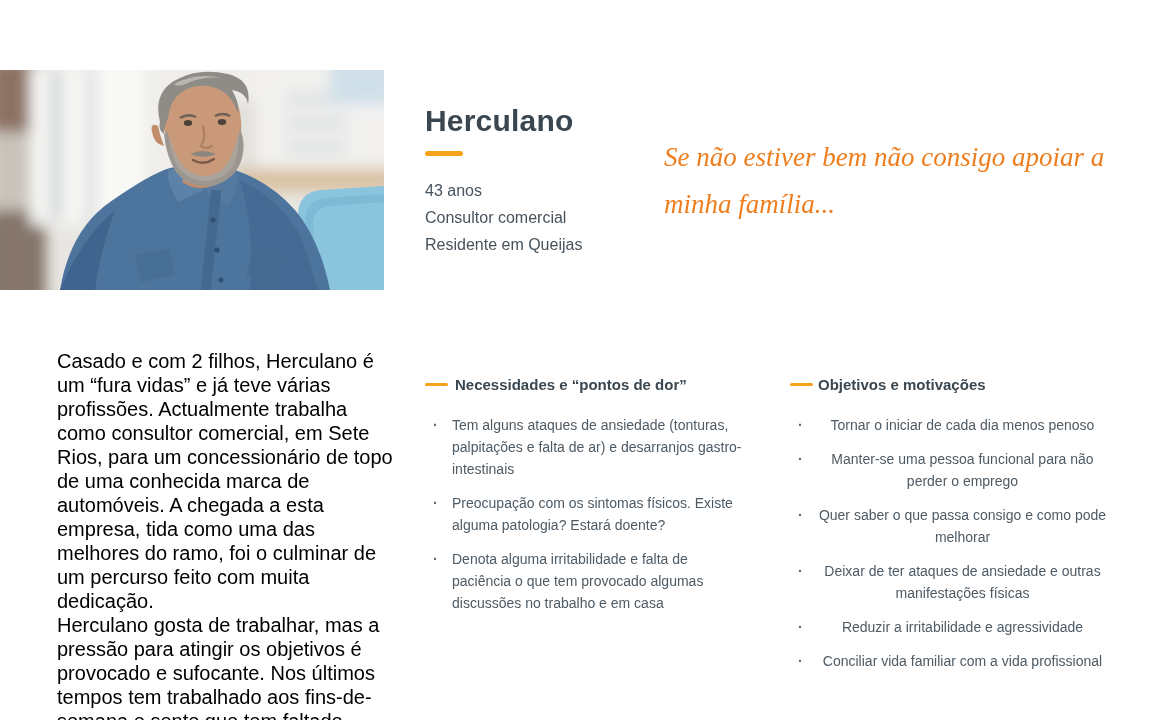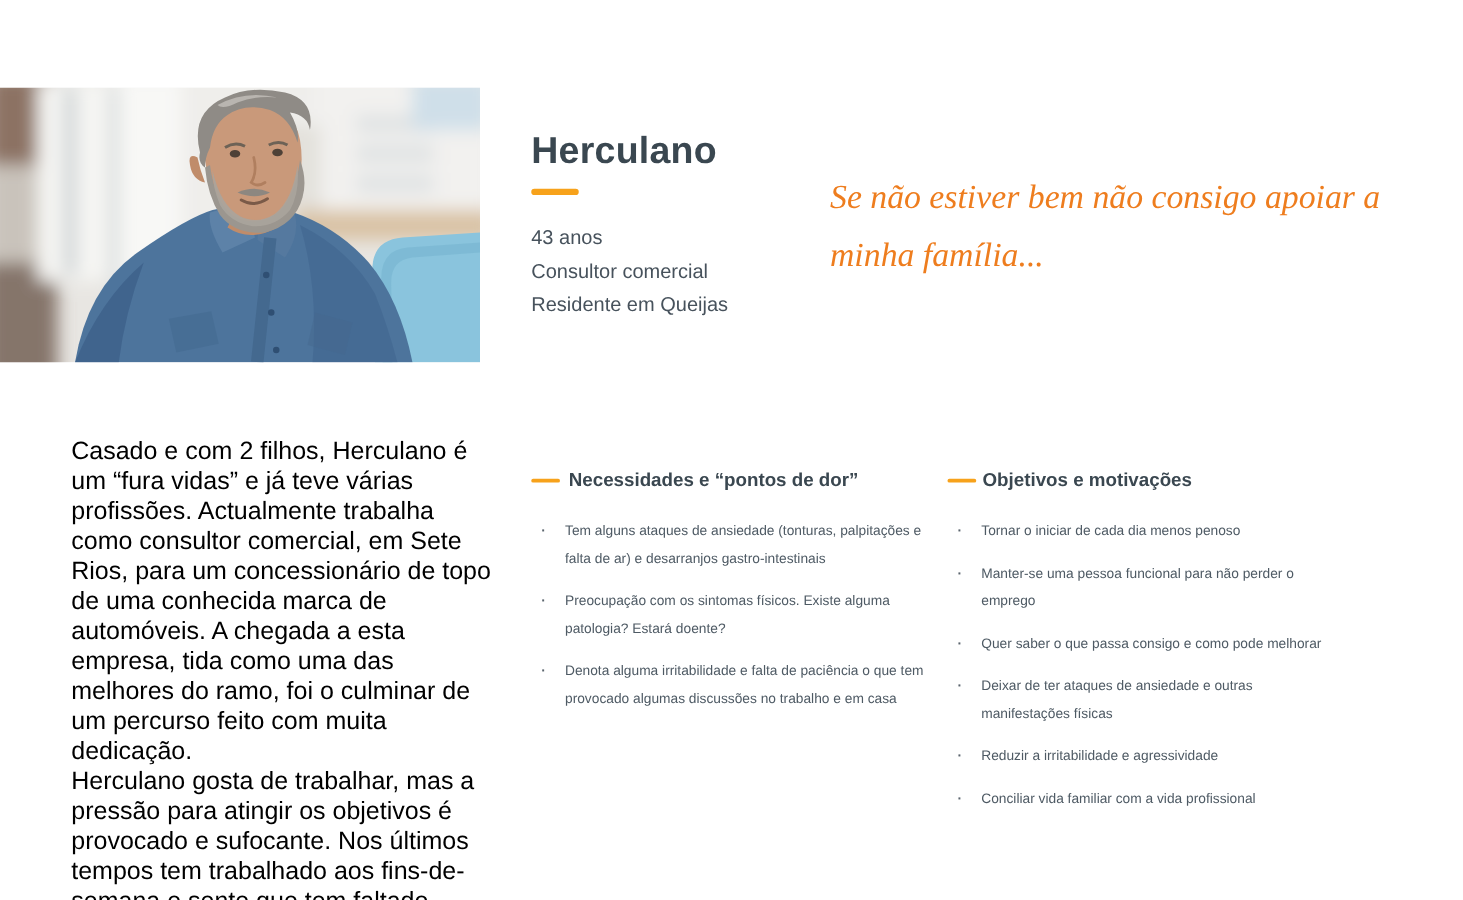--- a/index.html
+++ b/index.html
@@ -62,21 +62,21 @@
     left: 57px; top: 349px;
     width: 340px;
     font-size: 20px;
     line-height: 24px;
     color: #000000;
   }
 
   
   .col { position: absolute; top: 348px; margin-top: 28px; }
   .col-needs { left: 425px; width: 318px; }
-  .col-goals { left: 758px; width: 318px; }
+  .col-goals { left: 790px; width: 318px; text-align: center; }
   .col-header { display: flex; align-items: center; }
   .dash {
     width: 23px; height: 3px;
     background: #F7A21B;
     border-radius: 1.5px;
     flex: 0 0 auto;
   }
   .col-needs .col-title { margin-left: 7px; }
   .col-goals .col-title { margin-left: 5px; }
   .col-title {
@@ -86,21 +86,21 @@
   }
   ul.bullets {
     list-style: none;
     margin: 21px 0 0 0;
     padding: 0;
   }
   ul.bullets li {
     position: relative;
     padding-left: 27px;
     margin-bottom: 12px;
-    font-size: 11px;
+    font-size: 14px;
     line-height: 22px;
     color: #4E5A64;
   }
   ul.bullets li::before {
     content: "\00B7";
     position: absolute;
     left: 8px; top: 0;
     color: #5A646D;
     font-weight: bold;
   }

